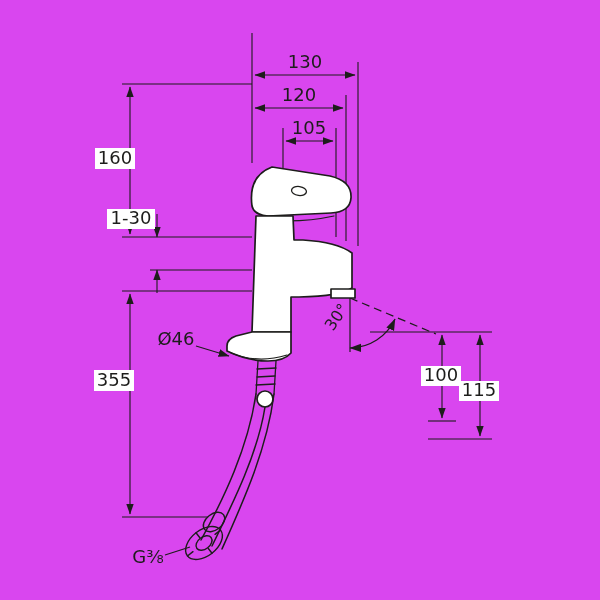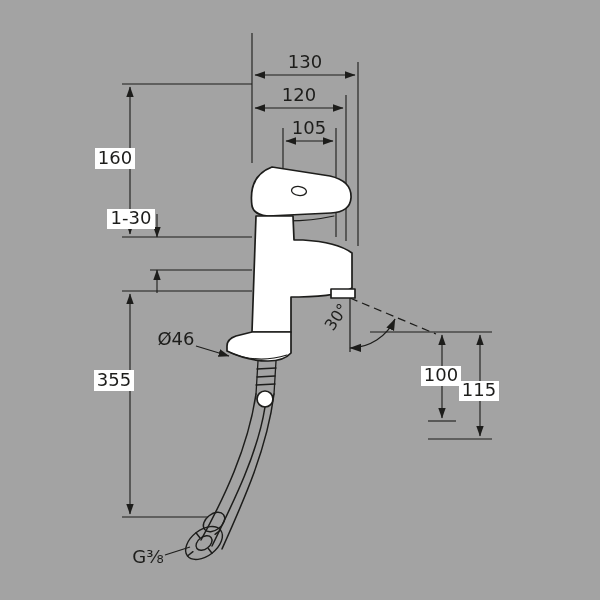--- a/index.html
+++ b/index.html
@@ -1,16 +1,16 @@
 <!DOCTYPE html>
 <html><head>
 <meta charset="utf-8">
 <style>
   html,body{margin:0;padding:0;background:#ffffff;}
-  .stage{width:600px;height:600px;position:relative;background:#a3a3a3;overflow:hidden;}
+  .stage{width:600px;height:600px;position:relative;background:#d946ef;overflow:hidden;}
   svg{display:block;}
   .ln{stroke:#1d1d1b;stroke-width:1.1;fill:none;}
   .bd{stroke:#1d1d1b;stroke-width:1.7;fill:#ffffff;stroke-linejoin:round;stroke-linecap:round;}
   .bdn{stroke:#1d1d1b;stroke-width:1.7;fill:none;stroke-linecap:round;}
   .thin{stroke:#1d1d1b;stroke-width:1.2;fill:none;}
   .dash{stroke-dasharray:8 5;}
   .lbl{font-family:"DejaVu Sans","Liberation Sans",sans-serif;font-size:18px;fill:#1d1d1b;}
   .lbl-sm{font-size:16px;}
   .wbg{fill:#ffffff;stroke:none;}
   #arr path{fill:#1d1d1b;}

